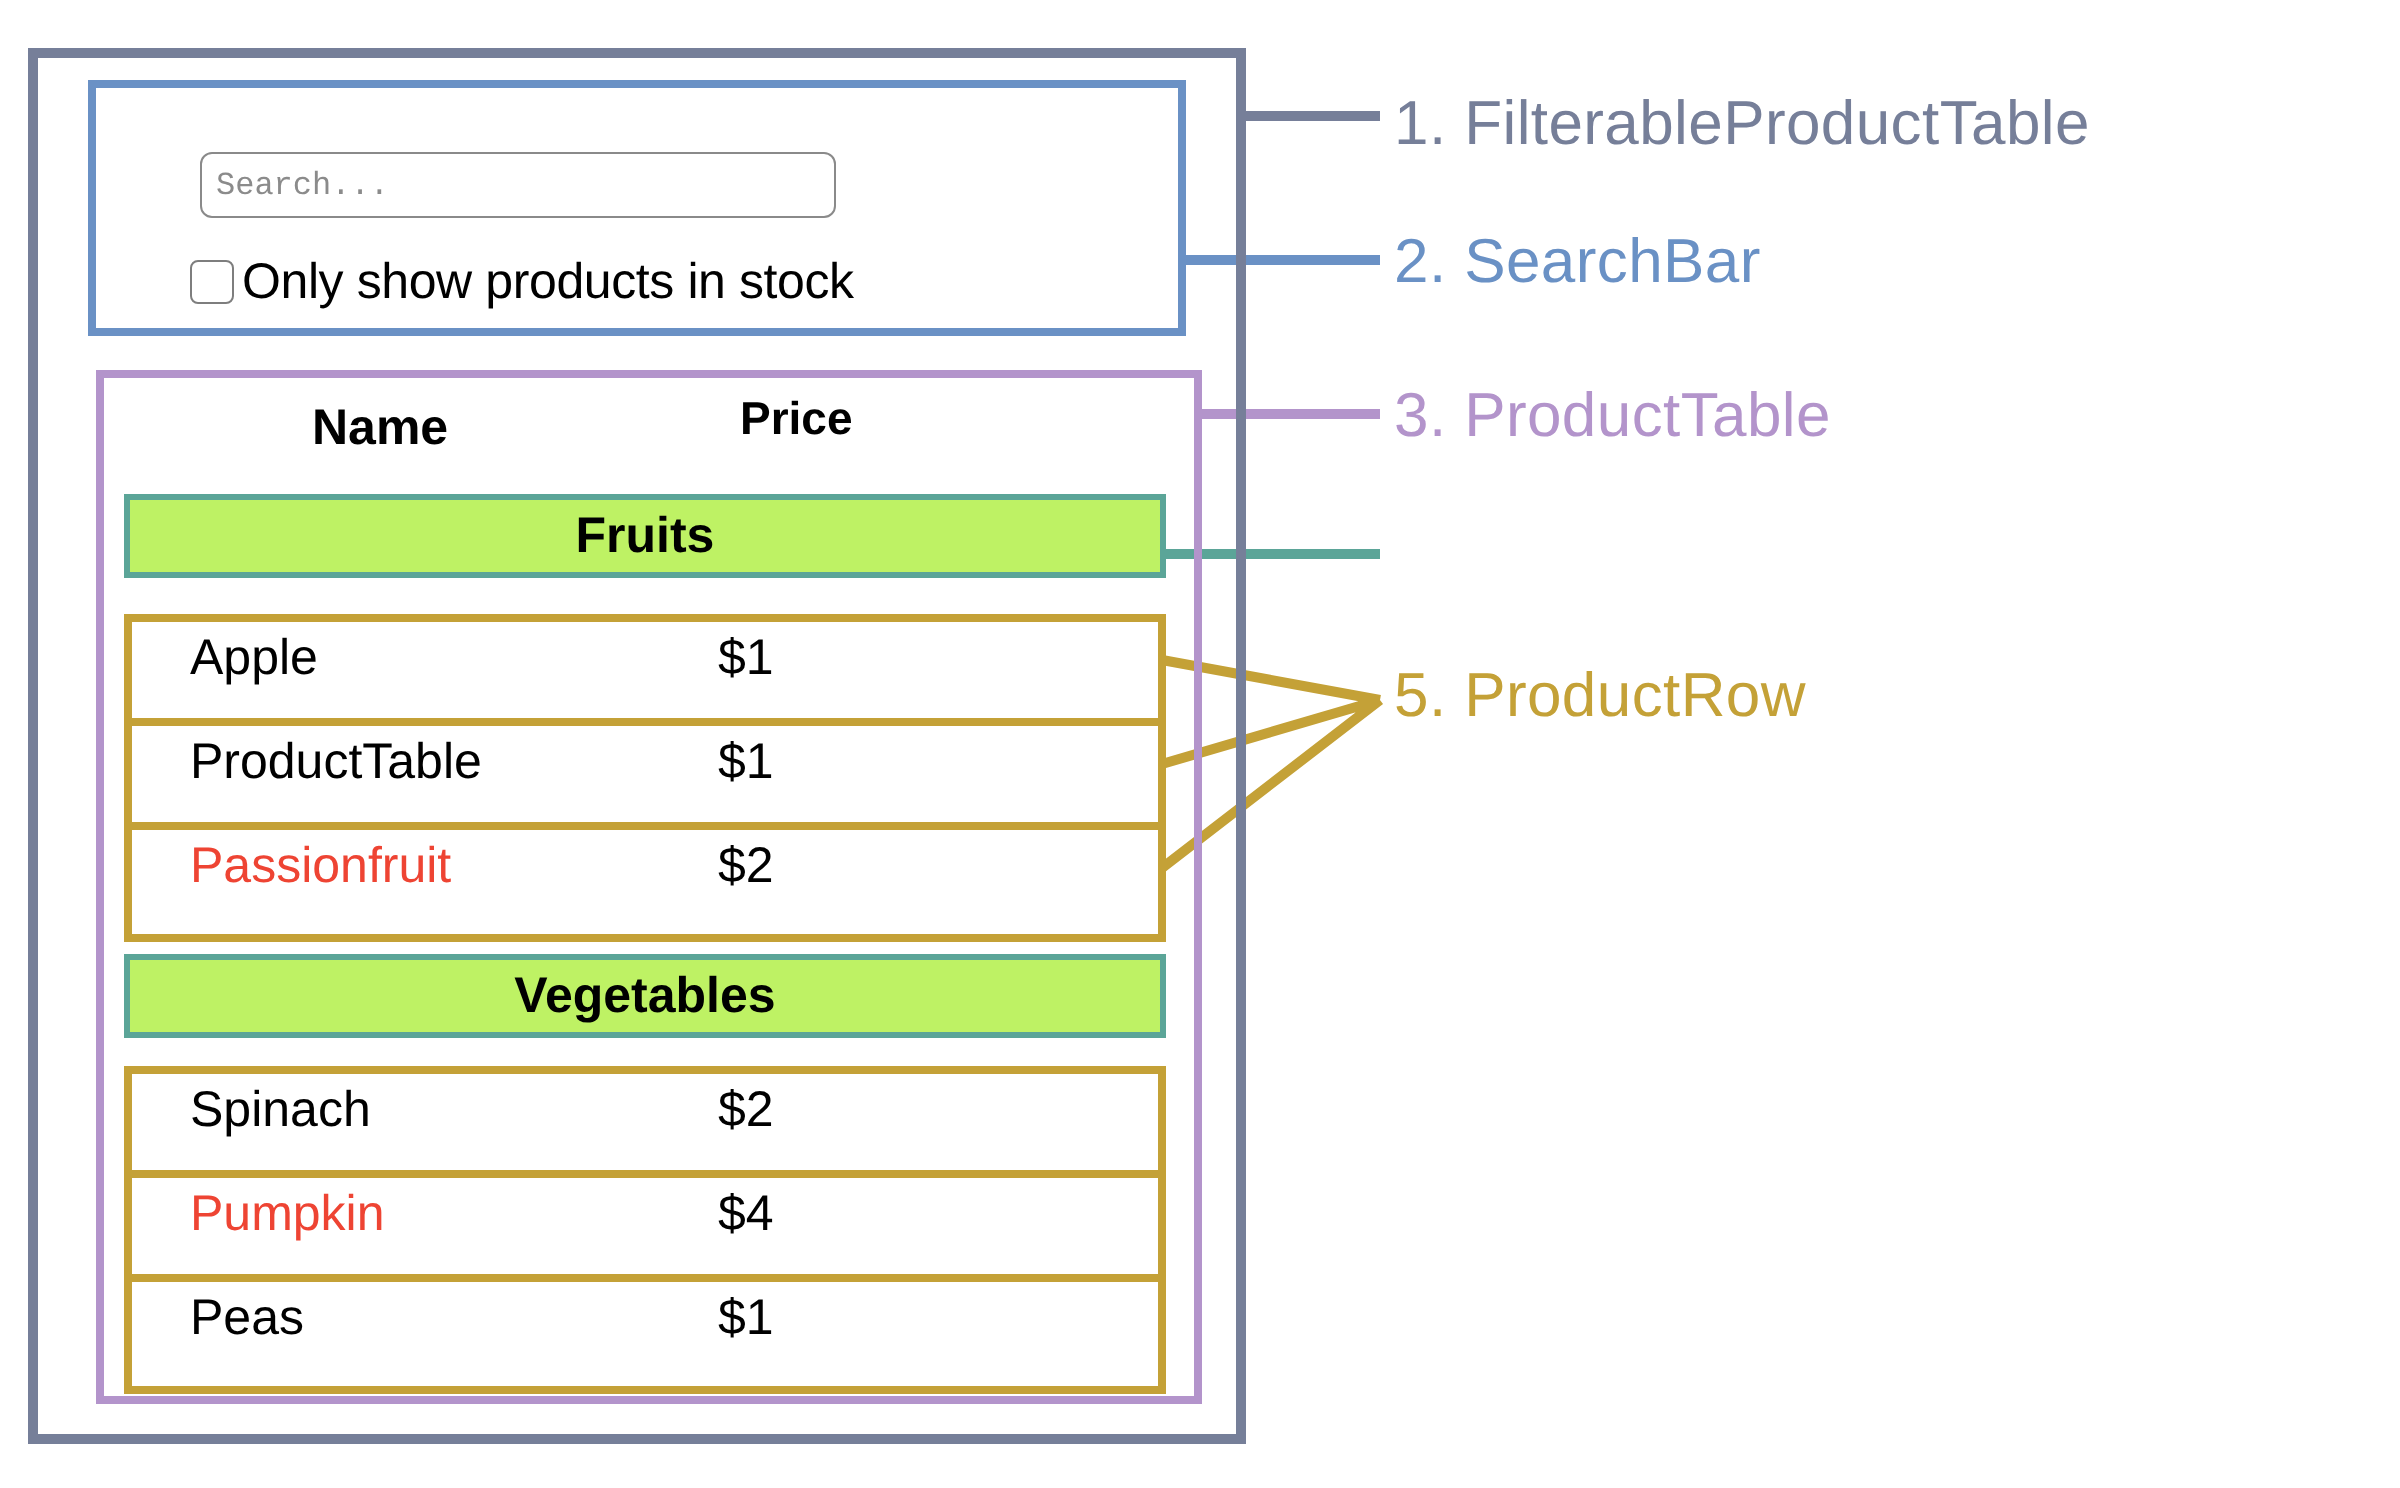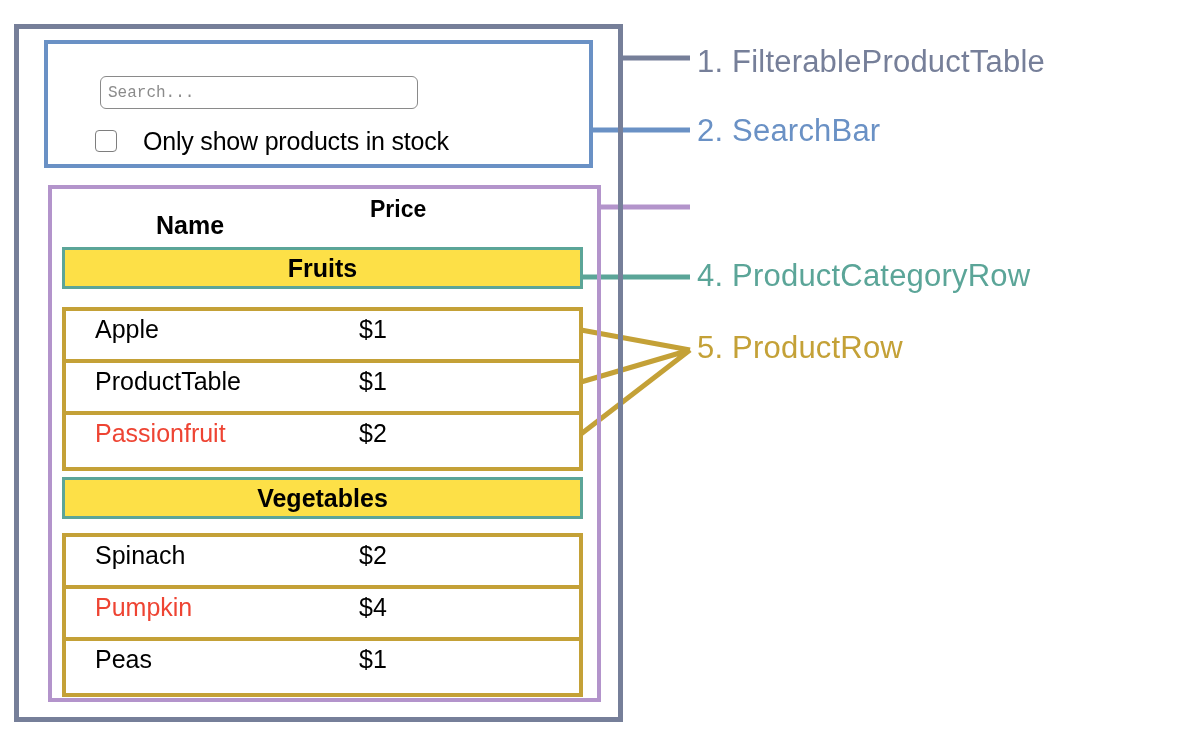--- a/index.html
+++ b/index.html
@@ -31,47 +31,47 @@
     position:absolute;left:89px;top:76px;width:318px;height:33px;
     box-sizing:border-box;
     border:1.5px solid #8a8a8a;border-radius:6px;background:#fff;
     font-family:Liberation Mono, monospace;font-size:16px;
     color:#000;padding:0 7px;line-height:31px;margin-left:11px;
   }
   #search-input::placeholder{color:#8b8b8b;opacity:1;}
 
   #stock-filter-row{
     position:absolute;left:95px;top:126px;height:30px;
-    display:flex;align-items:center;gap:26px;
+    display:flex;align-items:center;gap:4px;
   }
   #stock-checkbox{
     width:22px;height:22px;box-sizing:border-box;
     border:1.6px solid #7e7e7e;border-radius:4px;background:#fff;
     flex:none;
   }
   #stock-label{
     font-size:25px;color:#000;white-space:nowrap;letter-spacing:-0.2px;
   }
 
   
   #table-head{
     position:absolute;left:70px;top:196px;width:510px;height:42px;
   }
   #table-head .h-name{
-    position:absolute;left:86px;top:15px;font-size:25px;font-weight:bold;color:#000;
+    position:absolute;left:86px;top:4px;font-size:25px;font-weight:bold;color:#000;
   }
   #table-head .h-price{
     position:absolute;left:300px;top:0;font-size:23px;font-weight:bold;color:#000;
   }
 
   .cat-row{
     position:absolute;left:62px;width:521px;height:42px;
     box-sizing:border-box;border:3px solid var(--c-cat);
     display:flex;align-items:center;justify-content:center;
-    background:#fde047;
+    background:#bef264;
   }
   .cat-row .cat-label{font-size:25px;font-weight:bold;color:#000;}
 
   .prod-row{
     position:absolute;left:62px;width:521px;height:60px;
     box-sizing:border-box;border:4px solid var(--c-row);
     background:#fff;
   }
   .prod-row .p-name{
     position:absolute;left:29px;top:4px;font-size:25px;color:#000;white-space:nowrap;
@@ -165,22 +165,22 @@
   </div>
 
   <div class="ann" id="ann-1">
     <span>1.</span>
     <span>FilterableProductTable</span>
   </div>
   <div class="ann" id="ann-2">
     <span>2.</span>
     <span>SearchBar</span>
   </div>
-  <div class="ann" id="ann-4">
-    <span>4.</span>
-    <span>ProductCategoryRow</span>
+  <div class="ann" id="ann-3">
+    <span>3.</span>
+    <span>ProductTable</span>
   </div>
   <div class="ann" id="ann-5">
     <span>5.</span>
     <span>ProductRow</span>
   </div>
 
 </div>
 
 </body></html>

